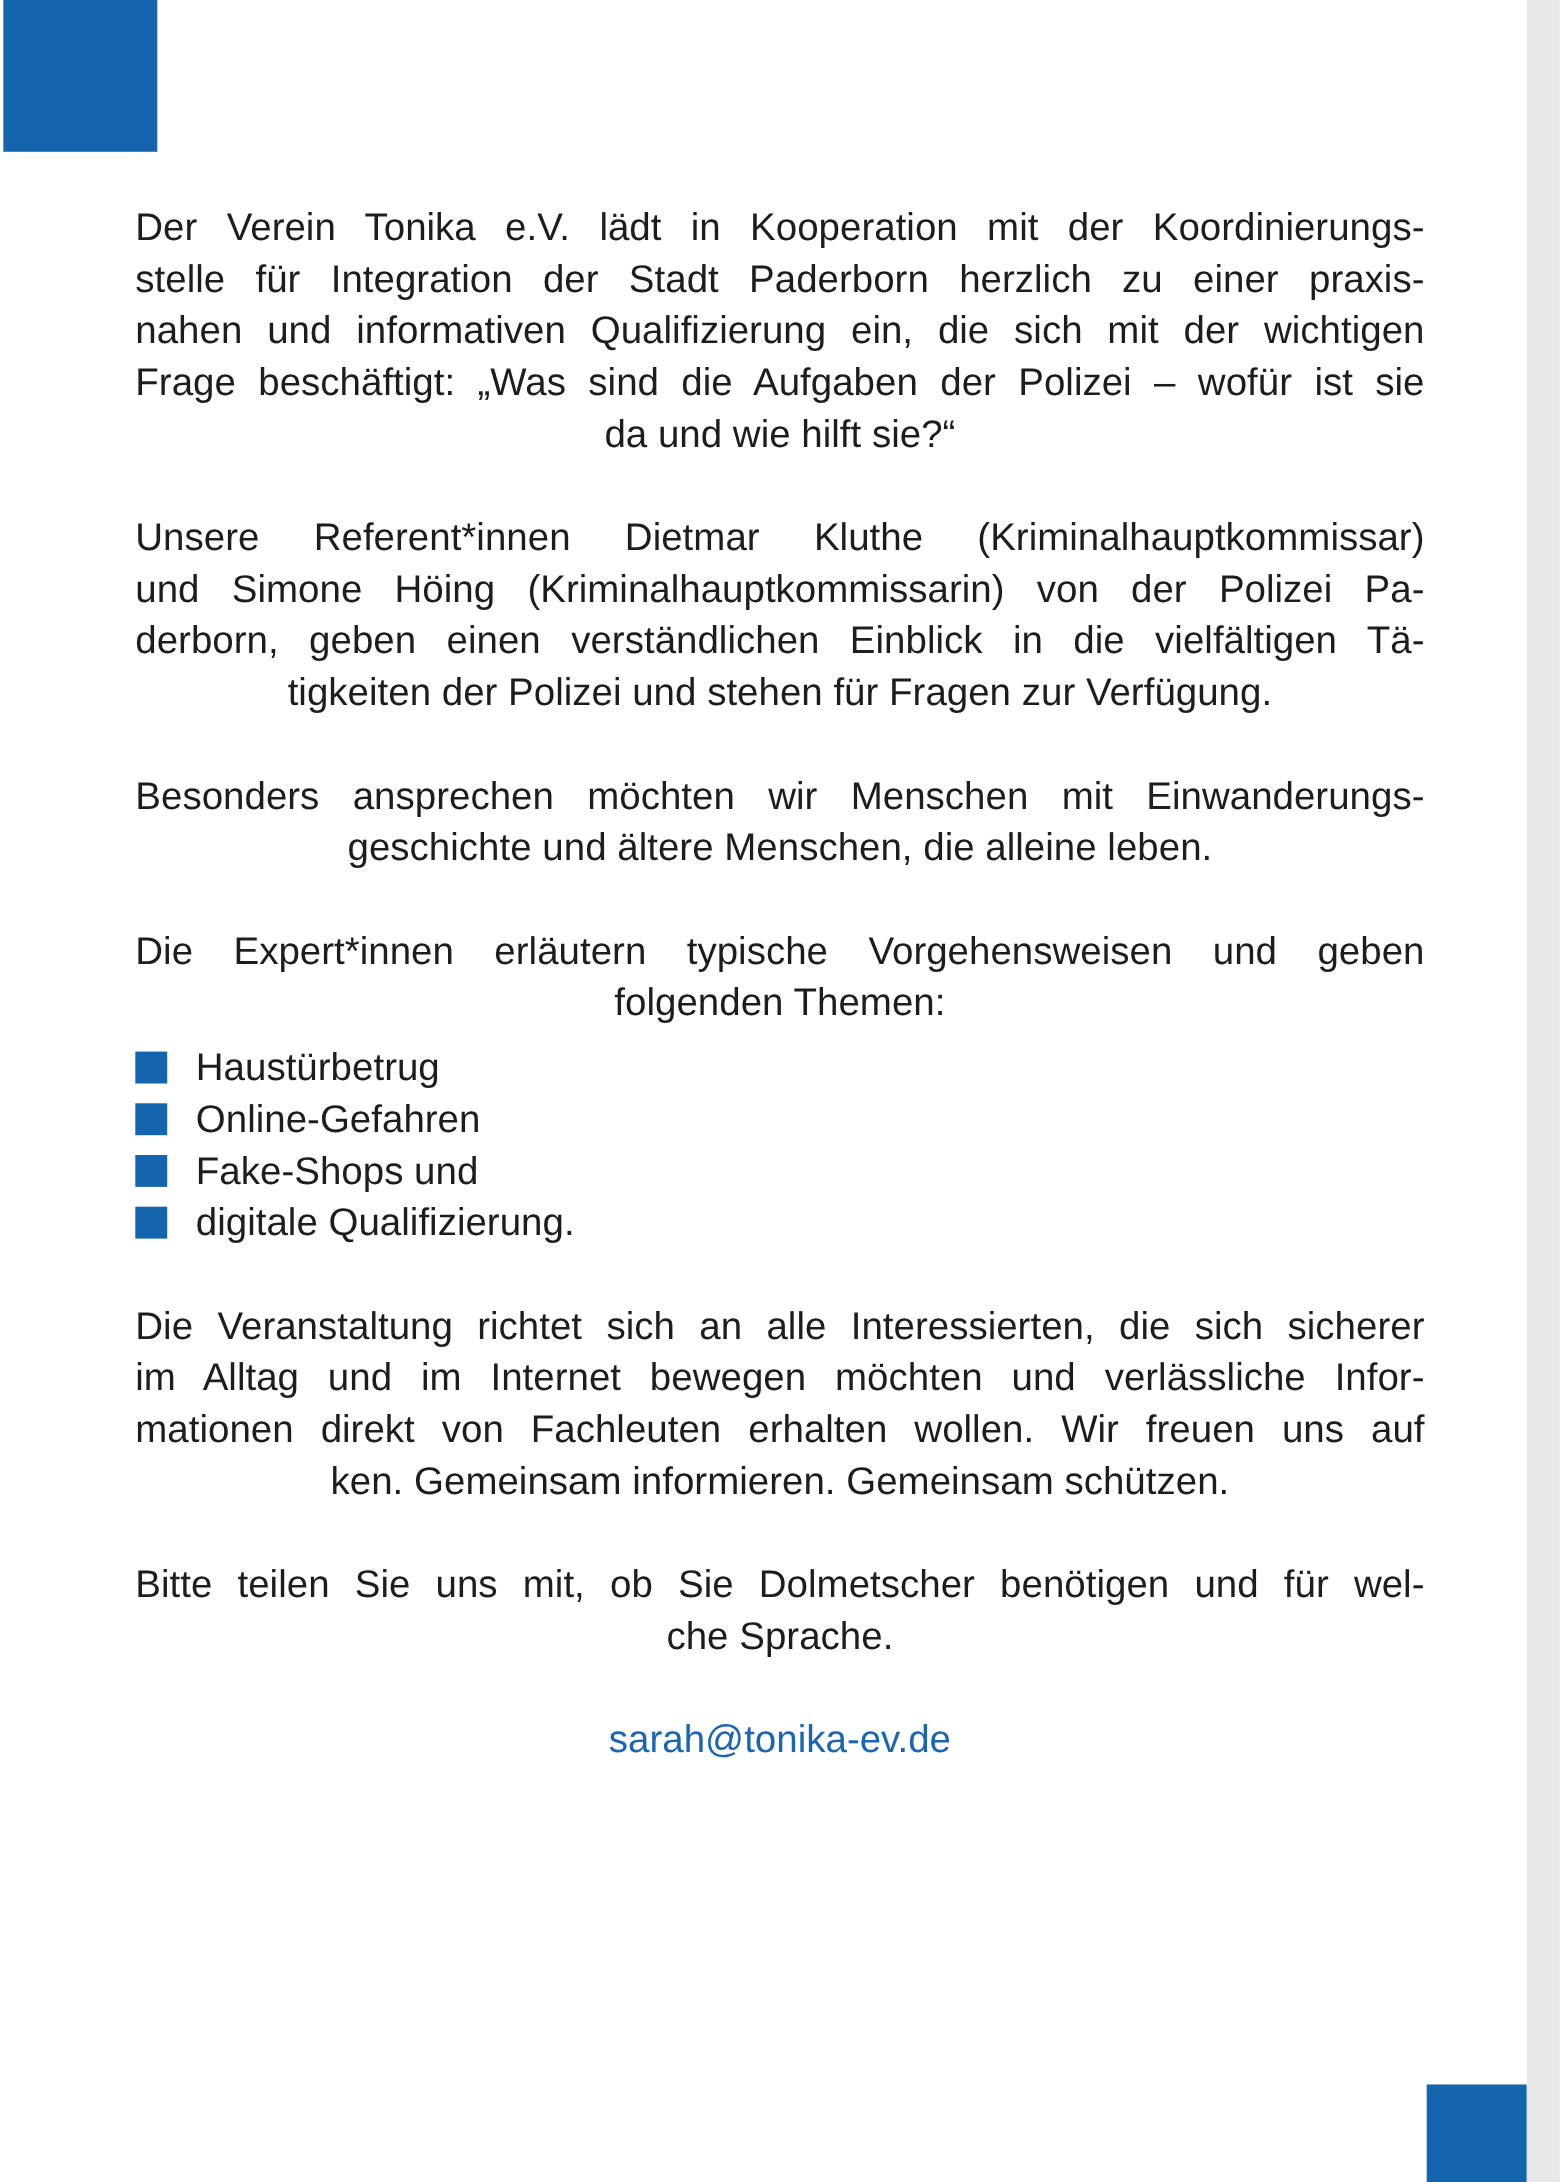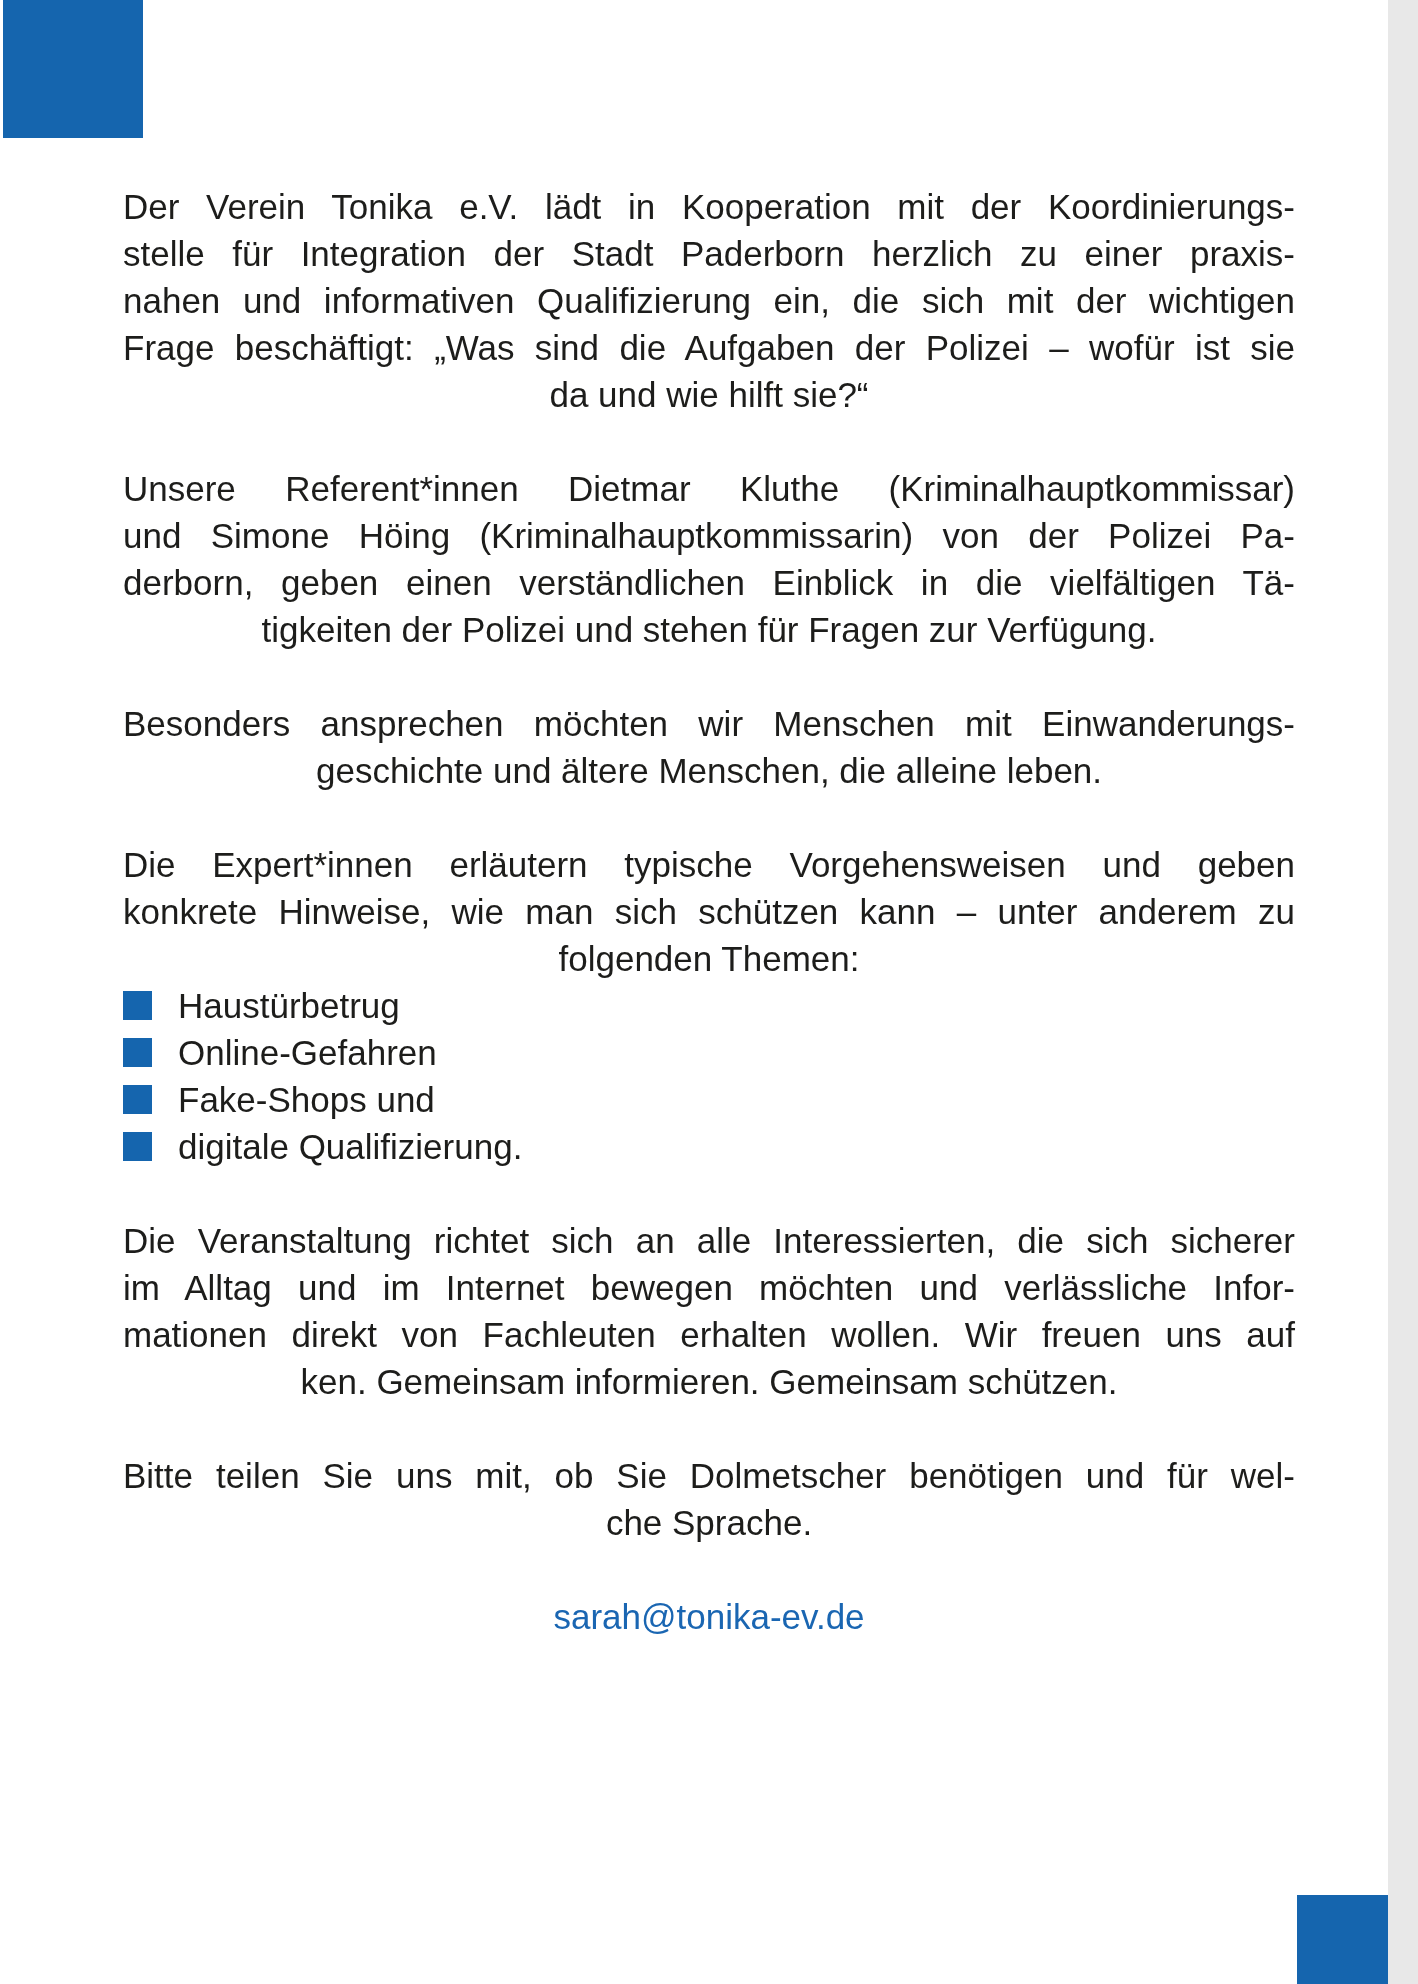--- a/index.html
+++ b/index.html
@@ -24,21 +24,21 @@
   .corner-sq.br{right:0;bottom:0;width:91px;height:89px;}
   .content{
     position:absolute;
     left:123px;
     top:183px;
     width:1172px;
     font-size:35px;
     line-height:47px;
   }
   .para{margin:0 0 47px 0;}
-  .para.tight{margin-bottom:0;}
+  .para.tight{margin-bottom:12px;}
   .jline{text-align:justify;text-align-last:justify;}
   .lline{text-align:center;}
   .bullets{margin:0 0 47px 0;}
   .bullet-row{display:flex;align-items:center;height:47px;}
   .bullet-sq{
     width:29px;height:29px;
     background:var(--accent);
     margin-right:26px;
     flex:none;
   }
@@ -69,21 +69,20 @@
     </div>
 
 
     <div class="para">
       <div class="jline">Besonders ansprechen möchten wir Menschen mit Einwanderungs-</div>
       <div class="lline">geschichte und ältere Menschen, die alleine leben.</div>
     </div>
 
     <div class="para tight">
       <div class="jline">Die Expert*innen erläutern typische Vorgehensweisen und geben</div>
-      <div class="jline">konkrete Hinweise, wie man sich schützen kann – unter anderem zu</div>
       <div class="lline">folgenden Themen:</div>
     </div>
 
     <div class="bullets">
       <div class="bullet-row">
         <span class="bullet-sq"></span>
         <span>Haustürbetrug</span>
       </div>
       <div class="bullet-row">
         <span class="bullet-sq"></span>

